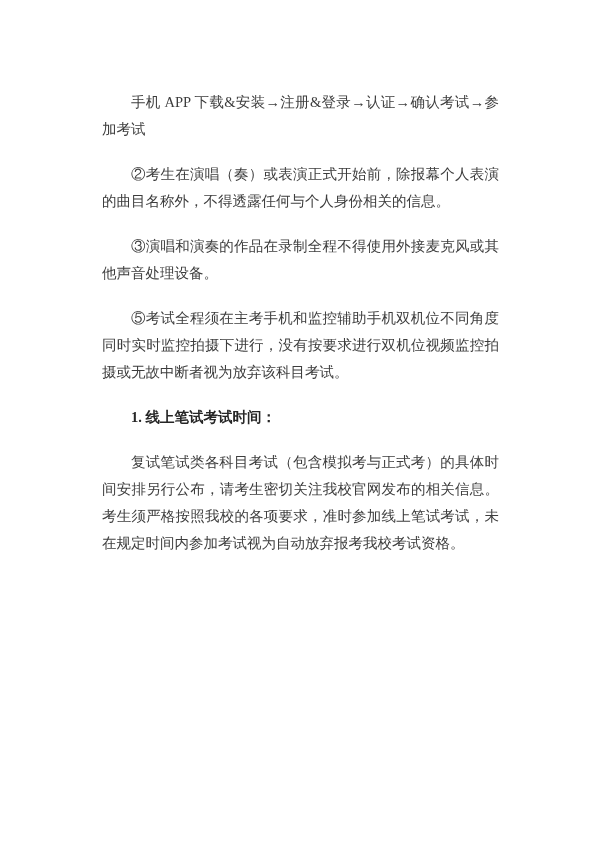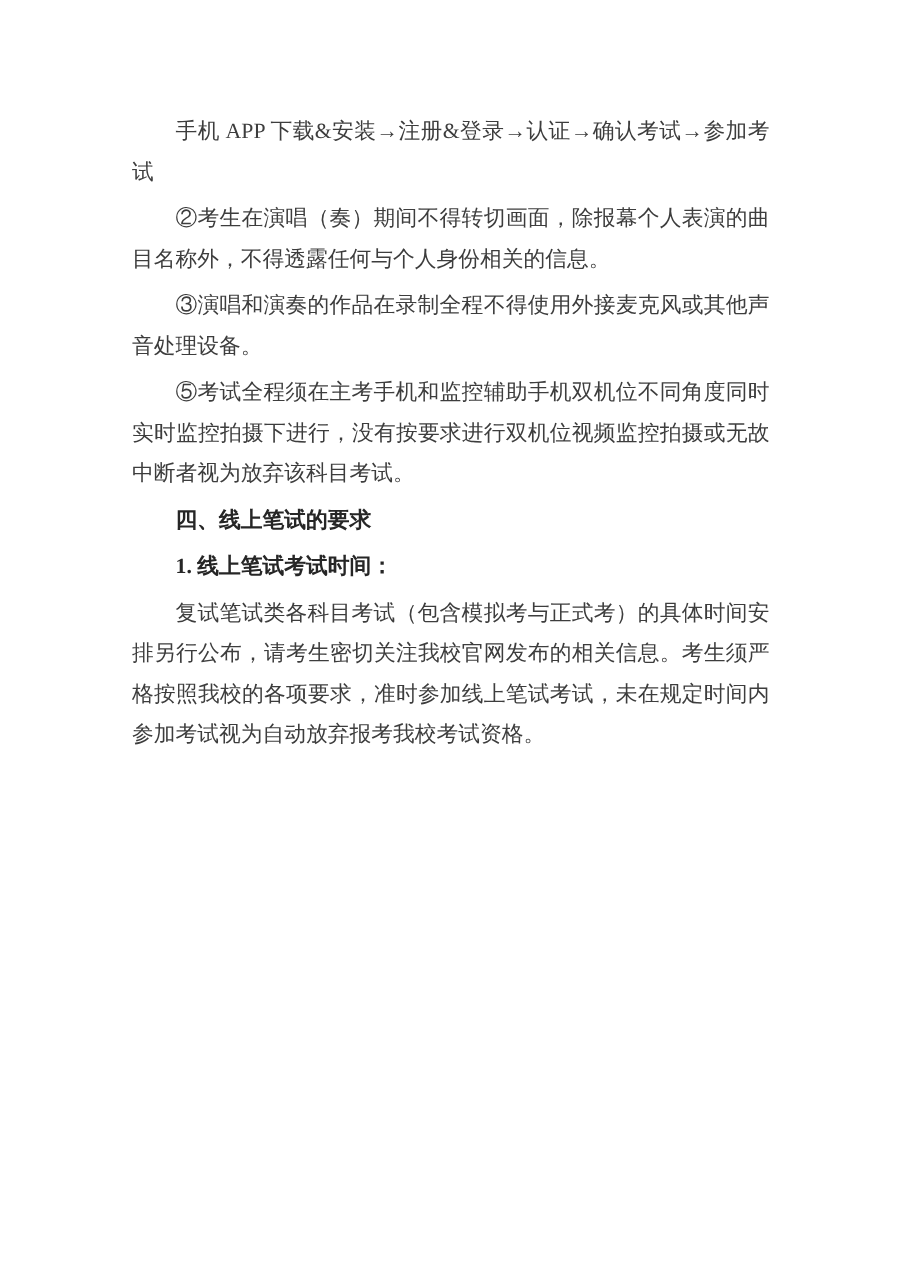--- a/index.html
+++ b/index.html
@@ -19,39 +19,38 @@
     position: absolute;
     left: 84px;
     top: 71px;
     width: 433px;
     color: #3d3d3d;
     font-size: 14.5px;
     line-height: 27px;
     text-align: justify;
   }
   .doc-body p.para {
-    margin: 4px;
+    margin: 18px;
     padding: 0;
     text-indent: 2em;
   }
   .doc-body p.heading {
     font-weight: 700;
     color: #262626;
   }
   .doc-body p.subheading {
     font-weight: 700;
     color: #262626;
   }
 </style>
 </head>
 <body>
 
 <div class="page">
   <div class="doc-body">
       <p class="para">手机 APP 下载&amp;安装→注册&amp;登录→认证→确认考试→参加考试</p>
-      <p class="para">②考生在演唱（奏）期间不得转切画面，除报幕个人表演的曲目名称外，不得透露任何与个人身份相关的信息。</p>
+      <p class="para">②考生在演唱（奏）或表演正式开始前，除报幕个人表演的曲目名称外，不得透露任何与个人身份相关的信息。</p>
       <p class="para">③演唱和演奏的作品在录制全程不得使用外接麦克风或其他声音处理设备。</p>
       <p class="para">⑤考试全程须在主考手机和监控辅助手机双机位不同角度同时实时监控拍摄下进行，没有按要求进行双机位视频监控拍摄或无故中断者视为放弃该科目考试。</p>
-      <p class="para heading">四、线上笔试的要求</p>
       <p class="para subheading">1. 线上笔试考试时间：</p>
       <p class="para">复试笔试类各科目考试（包含模拟考与正式考）的具体时间安排另行公布，请考生密切关注我校官网发布的相关信息。考生须严格按照我校的各项要求，准时参加线上笔试考试，未在规定时间内参加考试视为自动放弃报考我校考试资格。</p>
     </div>
 </div>
 
 </body></html>

